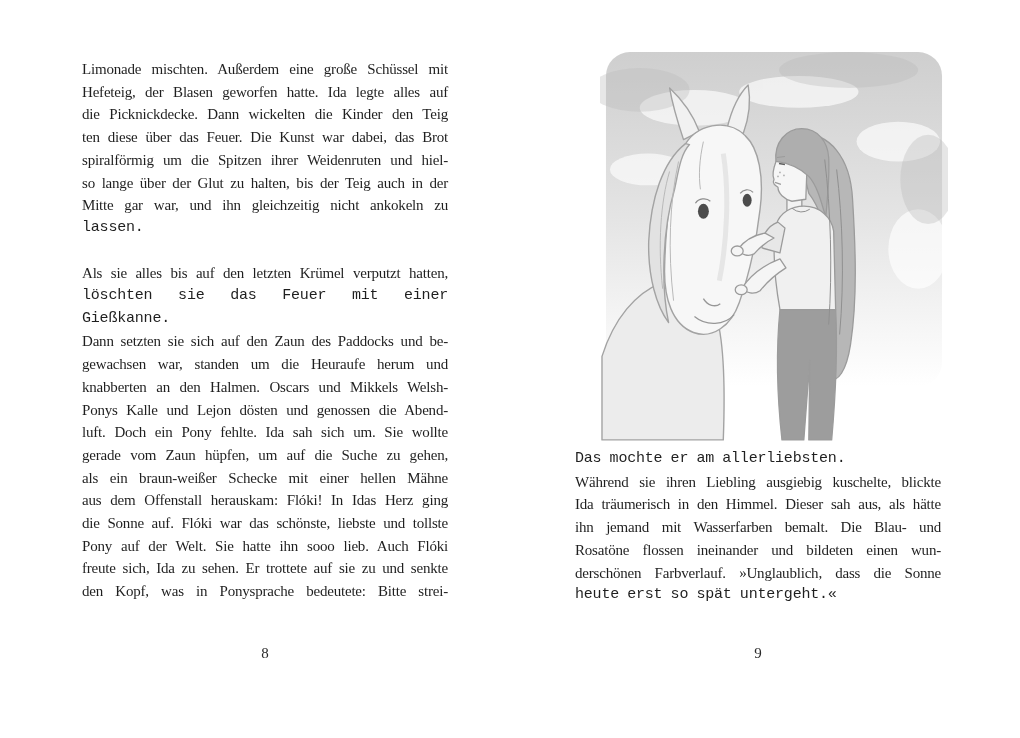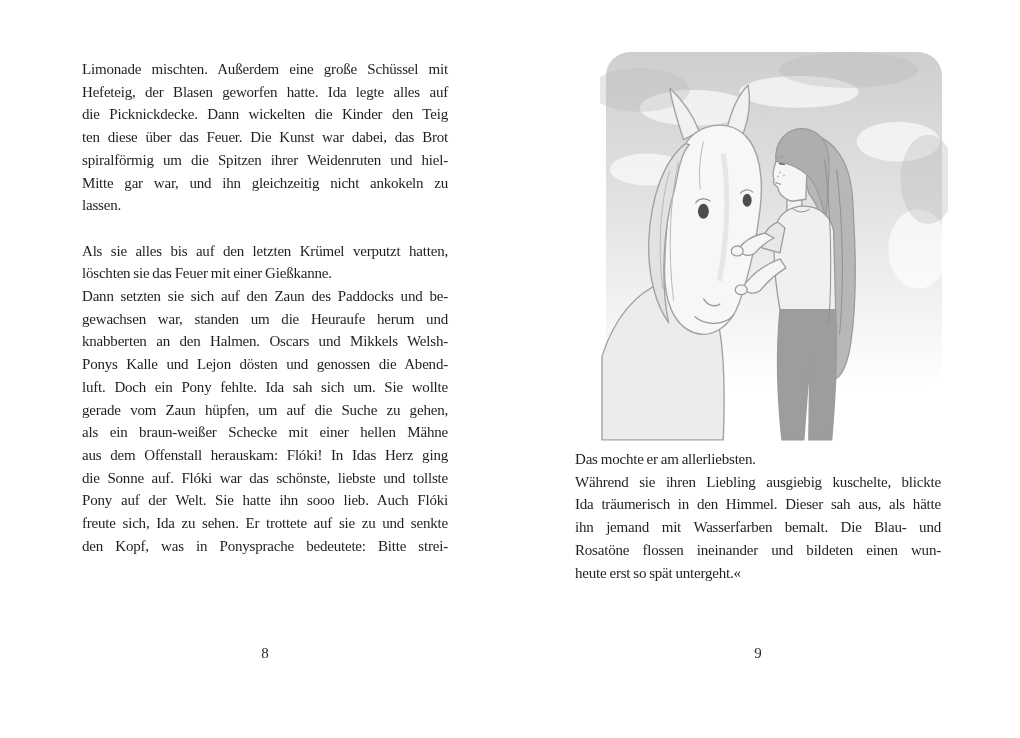--- a/index.html
+++ b/index.html
@@ -17,21 +17,21 @@
   .text-col {
     position: absolute;
     font-size: 15px;
     line-height: 22.7px;
     letter-spacing: -0.2px;
     word-spacing: -0.6px;
   }
   .text-col.left  { left: 82px;  top: 58px;  width: 366px; }
   .text-col.right { left: 575px; top: 448px; width: 366px; }
   .line { text-align: justify; text-align-last: justify; }
-  .line.line-last { text-align-last: left; }
+  .line.line-last { text-align-last: left; font-family: Liberation Mono, monospace; }
   .line-gap { height: 22.7px; }
   .page-number {
     position: absolute;
     top: 645px;
     width: 366px;
     text-align: center;
     font-size: 15px;
     color: #2a2a2a;
   }
   .page-number.left  { left: 82px; }
@@ -50,20 +50,21 @@
 
 <div class="spread">
 
   <div>
     <div class="text-col left">
         <div class="line">Limonade mischten. Außerdem eine große Schüssel mit</div>
         <div class="line">Hefeteig, der Blasen geworfen hatte. Ida legte alles auf</div>
         <div class="line">die Picknickdecke. Dann wickelten die Kinder den Teig</div>
         <div class="line">ten diese über das Feuer. Die Kunst war dabei, das Brot</div>
         <div class="line">spiralförmig um die Spitzen ihrer Weidenruten und hiel-</div>
+        <div class="line">so lange über der Glut zu halten, bis der Teig auch in der</div>
         <div class="line">Mitte gar war, und ihn gleichzeitig nicht ankokeln zu</div>
         <div class="line line-last">lassen.</div>
         <div class="line-gap"></div>
         <div class="line">Als sie alles bis auf den letzten Krümel verputzt hatten,</div>
         <div class="line line-last">löschten sie das Feuer mit einer Gießkanne.</div>
         <div class="line">Dann setzten sie sich auf den Zaun des Paddocks und be-</div>
         <div class="line">gewachsen war, standen um die Heuraufe herum und</div>
         <div class="line">knabberten an den Halmen. Oscars und Mikkels Welsh-</div>
         <div class="line">Ponys Kalle und Lejon dösten und genossen die Abend-</div>
         <div class="line">luft. Doch ein Pony fehlte. Ida sah sich um. Sie wollte</div>
@@ -151,18 +152,19 @@
         </g>
       </svg>
     </div>
 
     <div class="text-col right">
         <div class="line line-last">Das mochte er am allerliebsten.</div>
         <div class="line">Während sie ihren Liebling ausgiebig kuschelte, blickte</div>
         <div class="line">Ida träumerisch in den Himmel. Dieser sah aus, als hätte</div>
         <div class="line">ihn jemand mit Wasserfarben bemalt. Die Blau- und</div>
         <div class="line">Rosatöne flossen ineinander und bildeten einen wun-</div>
+        <div class="line">derschönen Farbverlauf. »Unglaublich, dass die Sonne</div>
         <div class="line line-last">heute erst so spät untergeht.«</div>
       </div>
     <div class="page-number right">9</div>
   </div>
 
 </div>
 
 </body></html>

